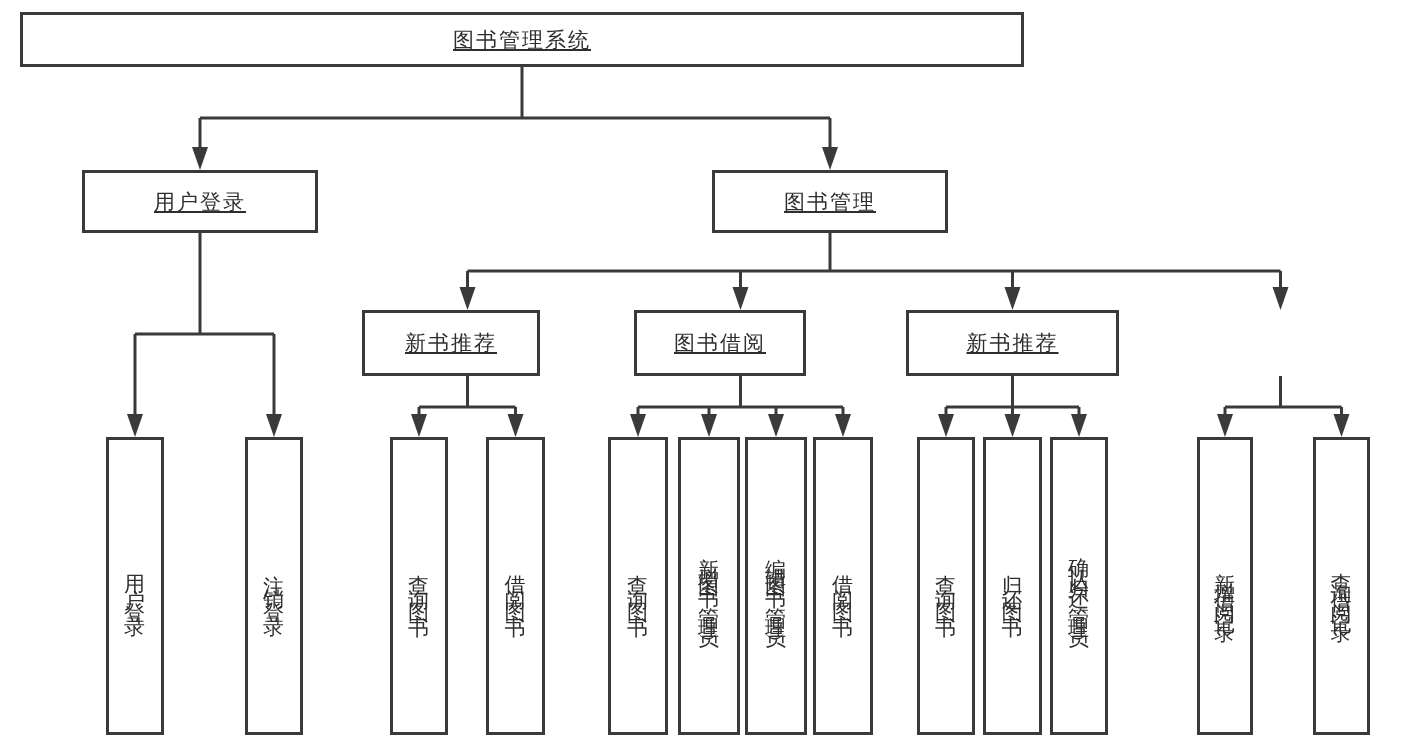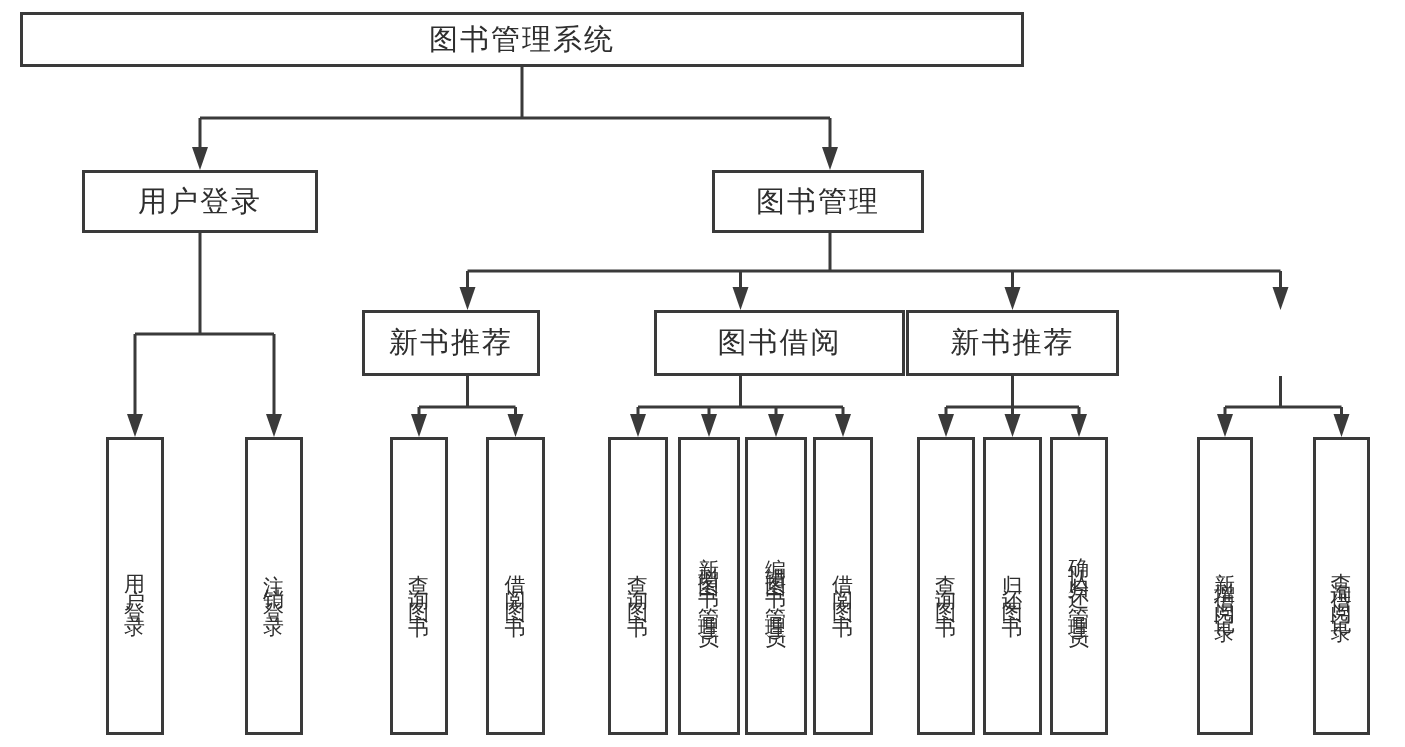--- a/index.html
+++ b/index.html
@@ -14,21 +14,21 @@
     color:var(--text);
   }
   svg.connectors{position:absolute;left:0;top:0;z-index:0;}
   svg.connectors path{fill:none;stroke:var(--line);stroke-width:3;}
   svg.connectors polygon{fill:var(--line);stroke:none;}
   .box{
     position:absolute;box-sizing:border-box;z-index:1;
     border:3px solid var(--line);background:var(--node-bg);
     display:flex;align-items:center;justify-content:center;
   }
-  .h-label{font-size:29px;letter-spacing:2px;white-space:nowrap;}
+  .h-label{font-size:21px;letter-spacing:2px;white-space:nowrap;text-decoration:underline;}
   .v-label{
     writing-mode:vertical-rl;text-orientation:mixed;
     font-size:21px;line-height:1;letter-spacing:10px;white-space:nowrap;
   }
   .v-label.wide{letter-spacing:14px;}
   .watermark{
     position:absolute;right:4px;bottom:2px;z-index:2;
     color:var(--watermark);font-size:22px;letter-spacing:1px;white-space:nowrap;
   }
 </style>
@@ -73,28 +73,28 @@
     <polygon points="1333.5,414 1349.5,414 1341.5,437"></polygon>
   </svg>
 
   <div class="box" style="left:20px;top:12px;width:1004px;height:55px">
     <span class="h-label">图书管理系统</span>
   </div>
 
   <div class="box" style="left:82px;top:170px;width:236px;height:63px">
     <span class="h-label">用户登录</span>
   </div>
-  <div class="box" style="left:712px;top:170px;width:212px;height:63px">
+  <div class="box" style="left:712px;top:170px;width:236px;height:63px">
     <span class="h-label">图书管理</span>
   </div>
 
   <div class="box" style="left:362px;top:310px;width:178px;height:66px">
     <span class="h-label">新书推荐</span>
   </div>
-  <div class="box" style="left:654px;top:310px;width:251px;height:66px">
+  <div class="box" style="left:634px;top:310px;width:172px;height:66px">
     <span class="h-label">图书借阅</span>
   </div>
   <div class="box" style="left:906px;top:310px;width:213px;height:66px">
     <span class="h-label">新书推荐</span>
   </div>
 
   <div class="box" style="left:106px;top:437px;width:58px;height:298px">
     <span class="v-label wide">用户登录</span>
   </div>
   <div class="box" style="left:245px;top:437px;width:58px;height:298px">

